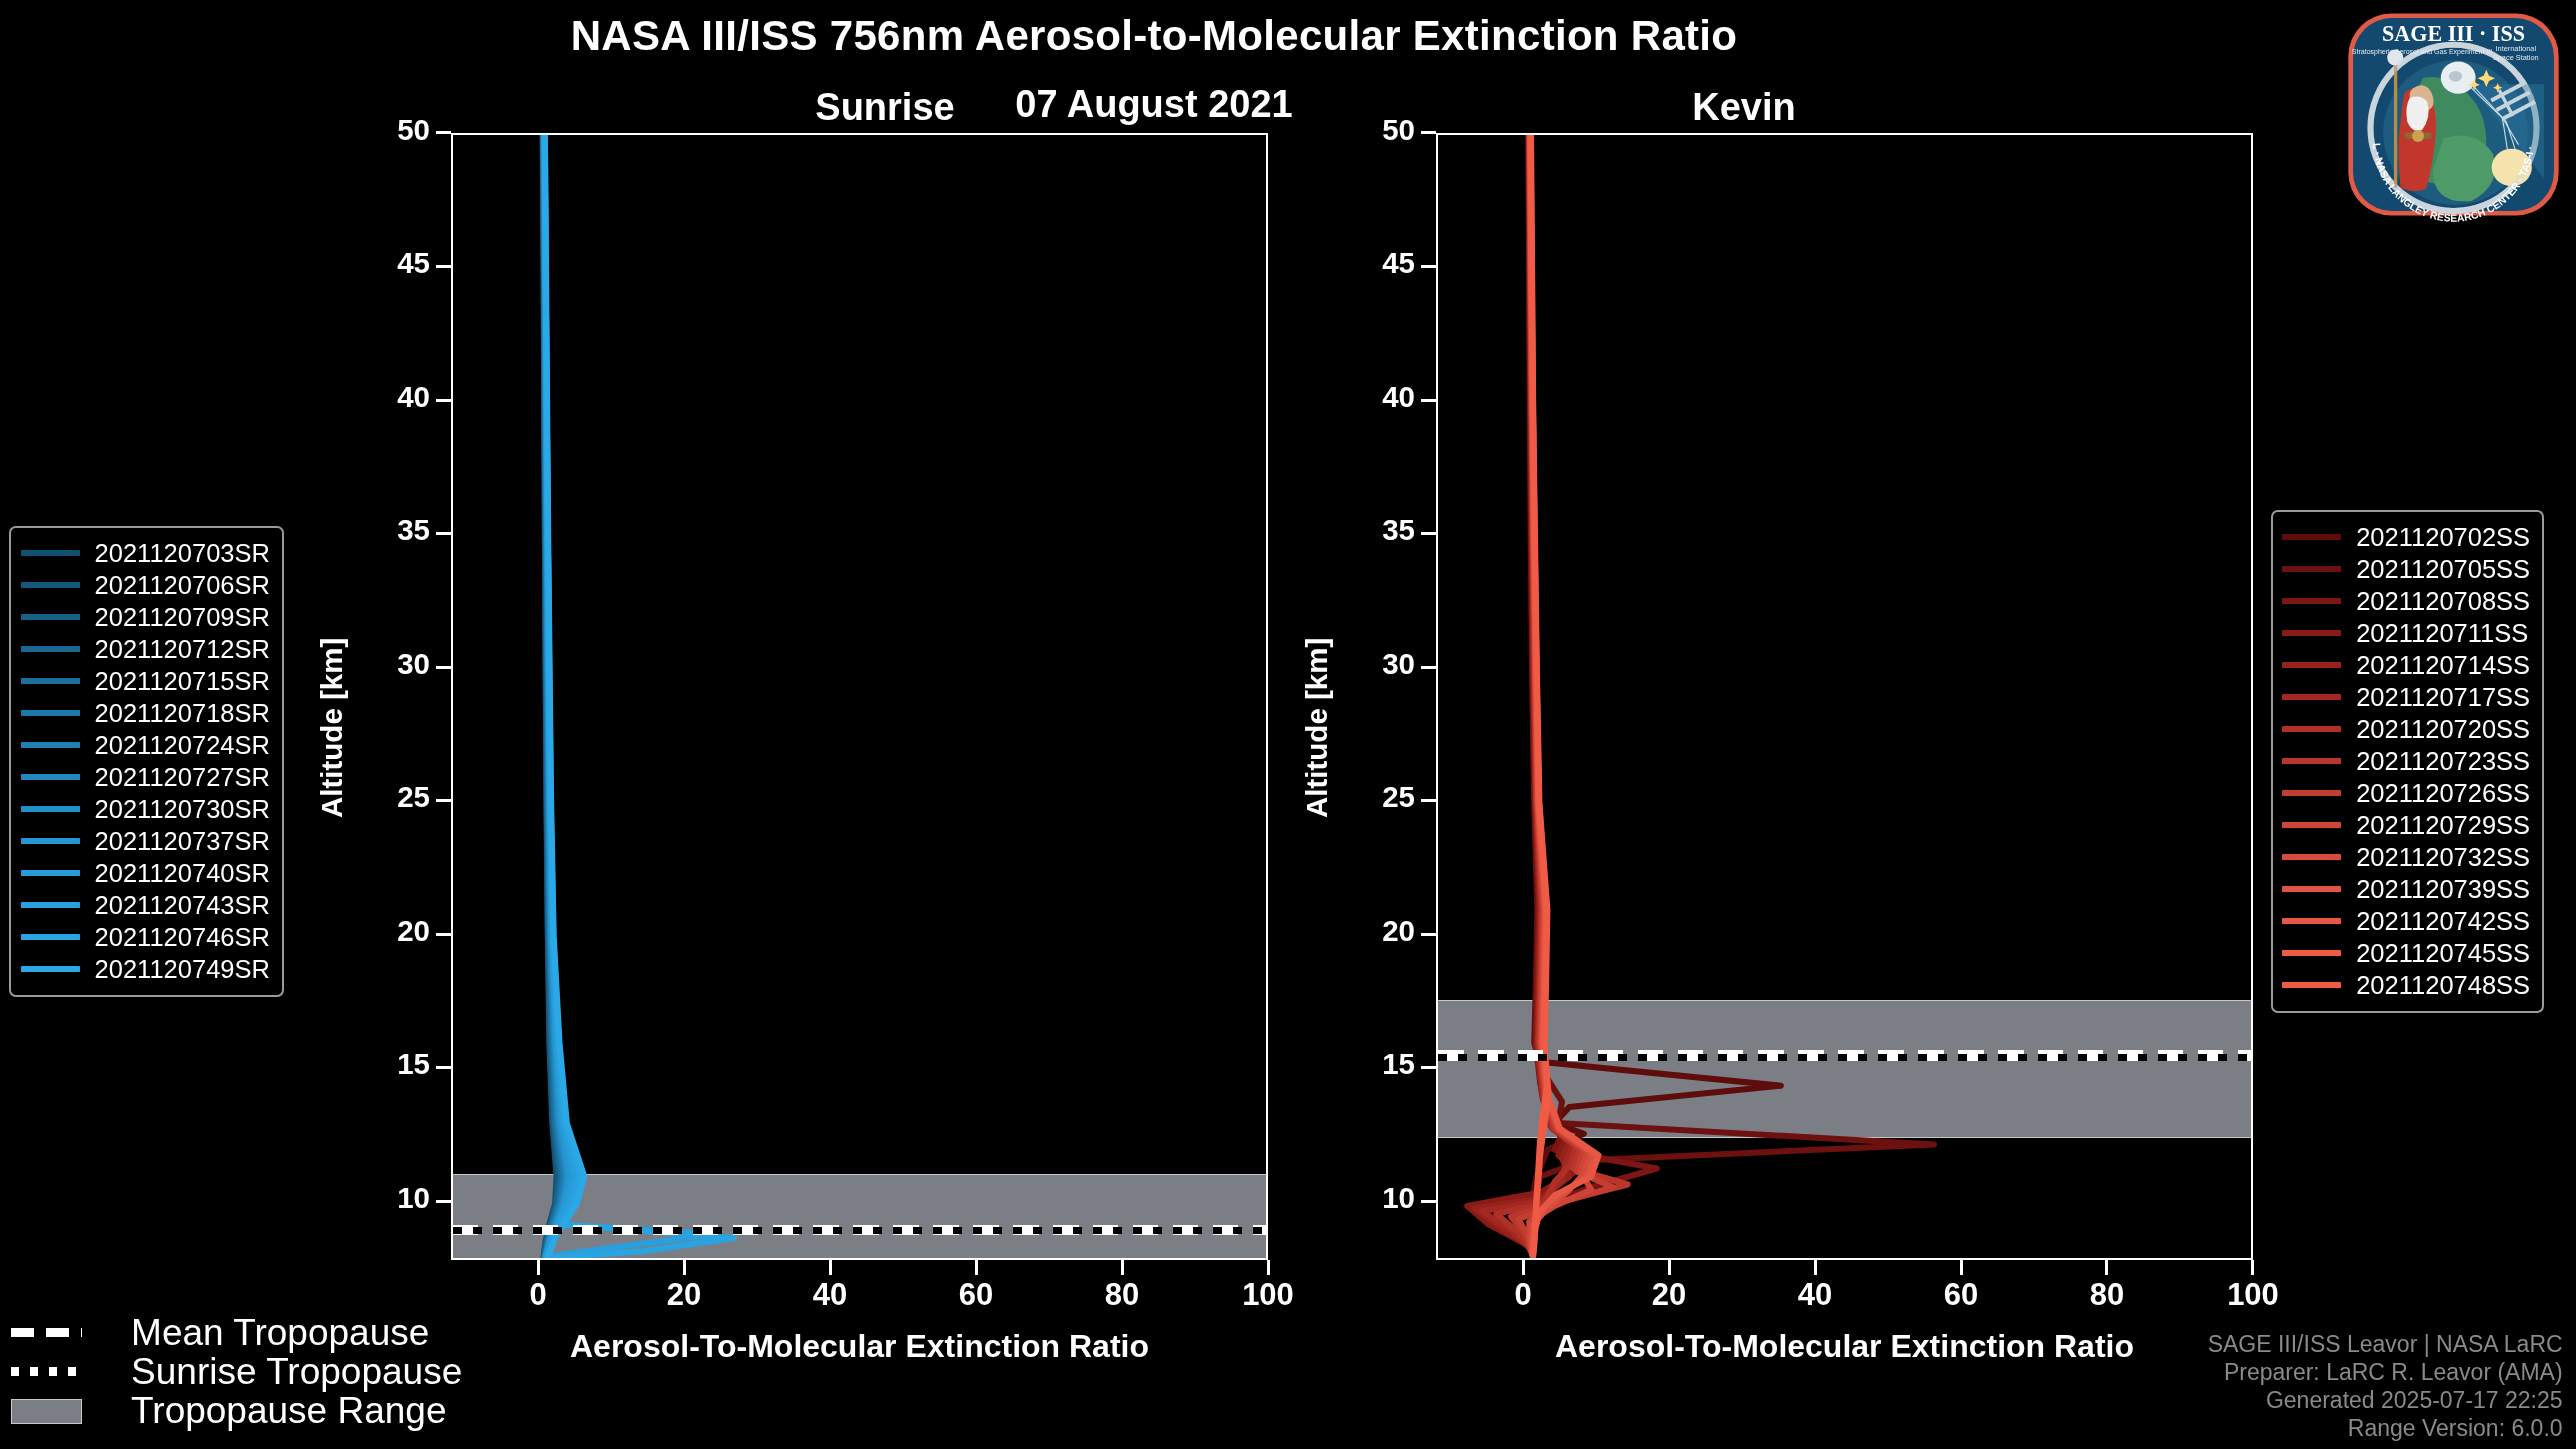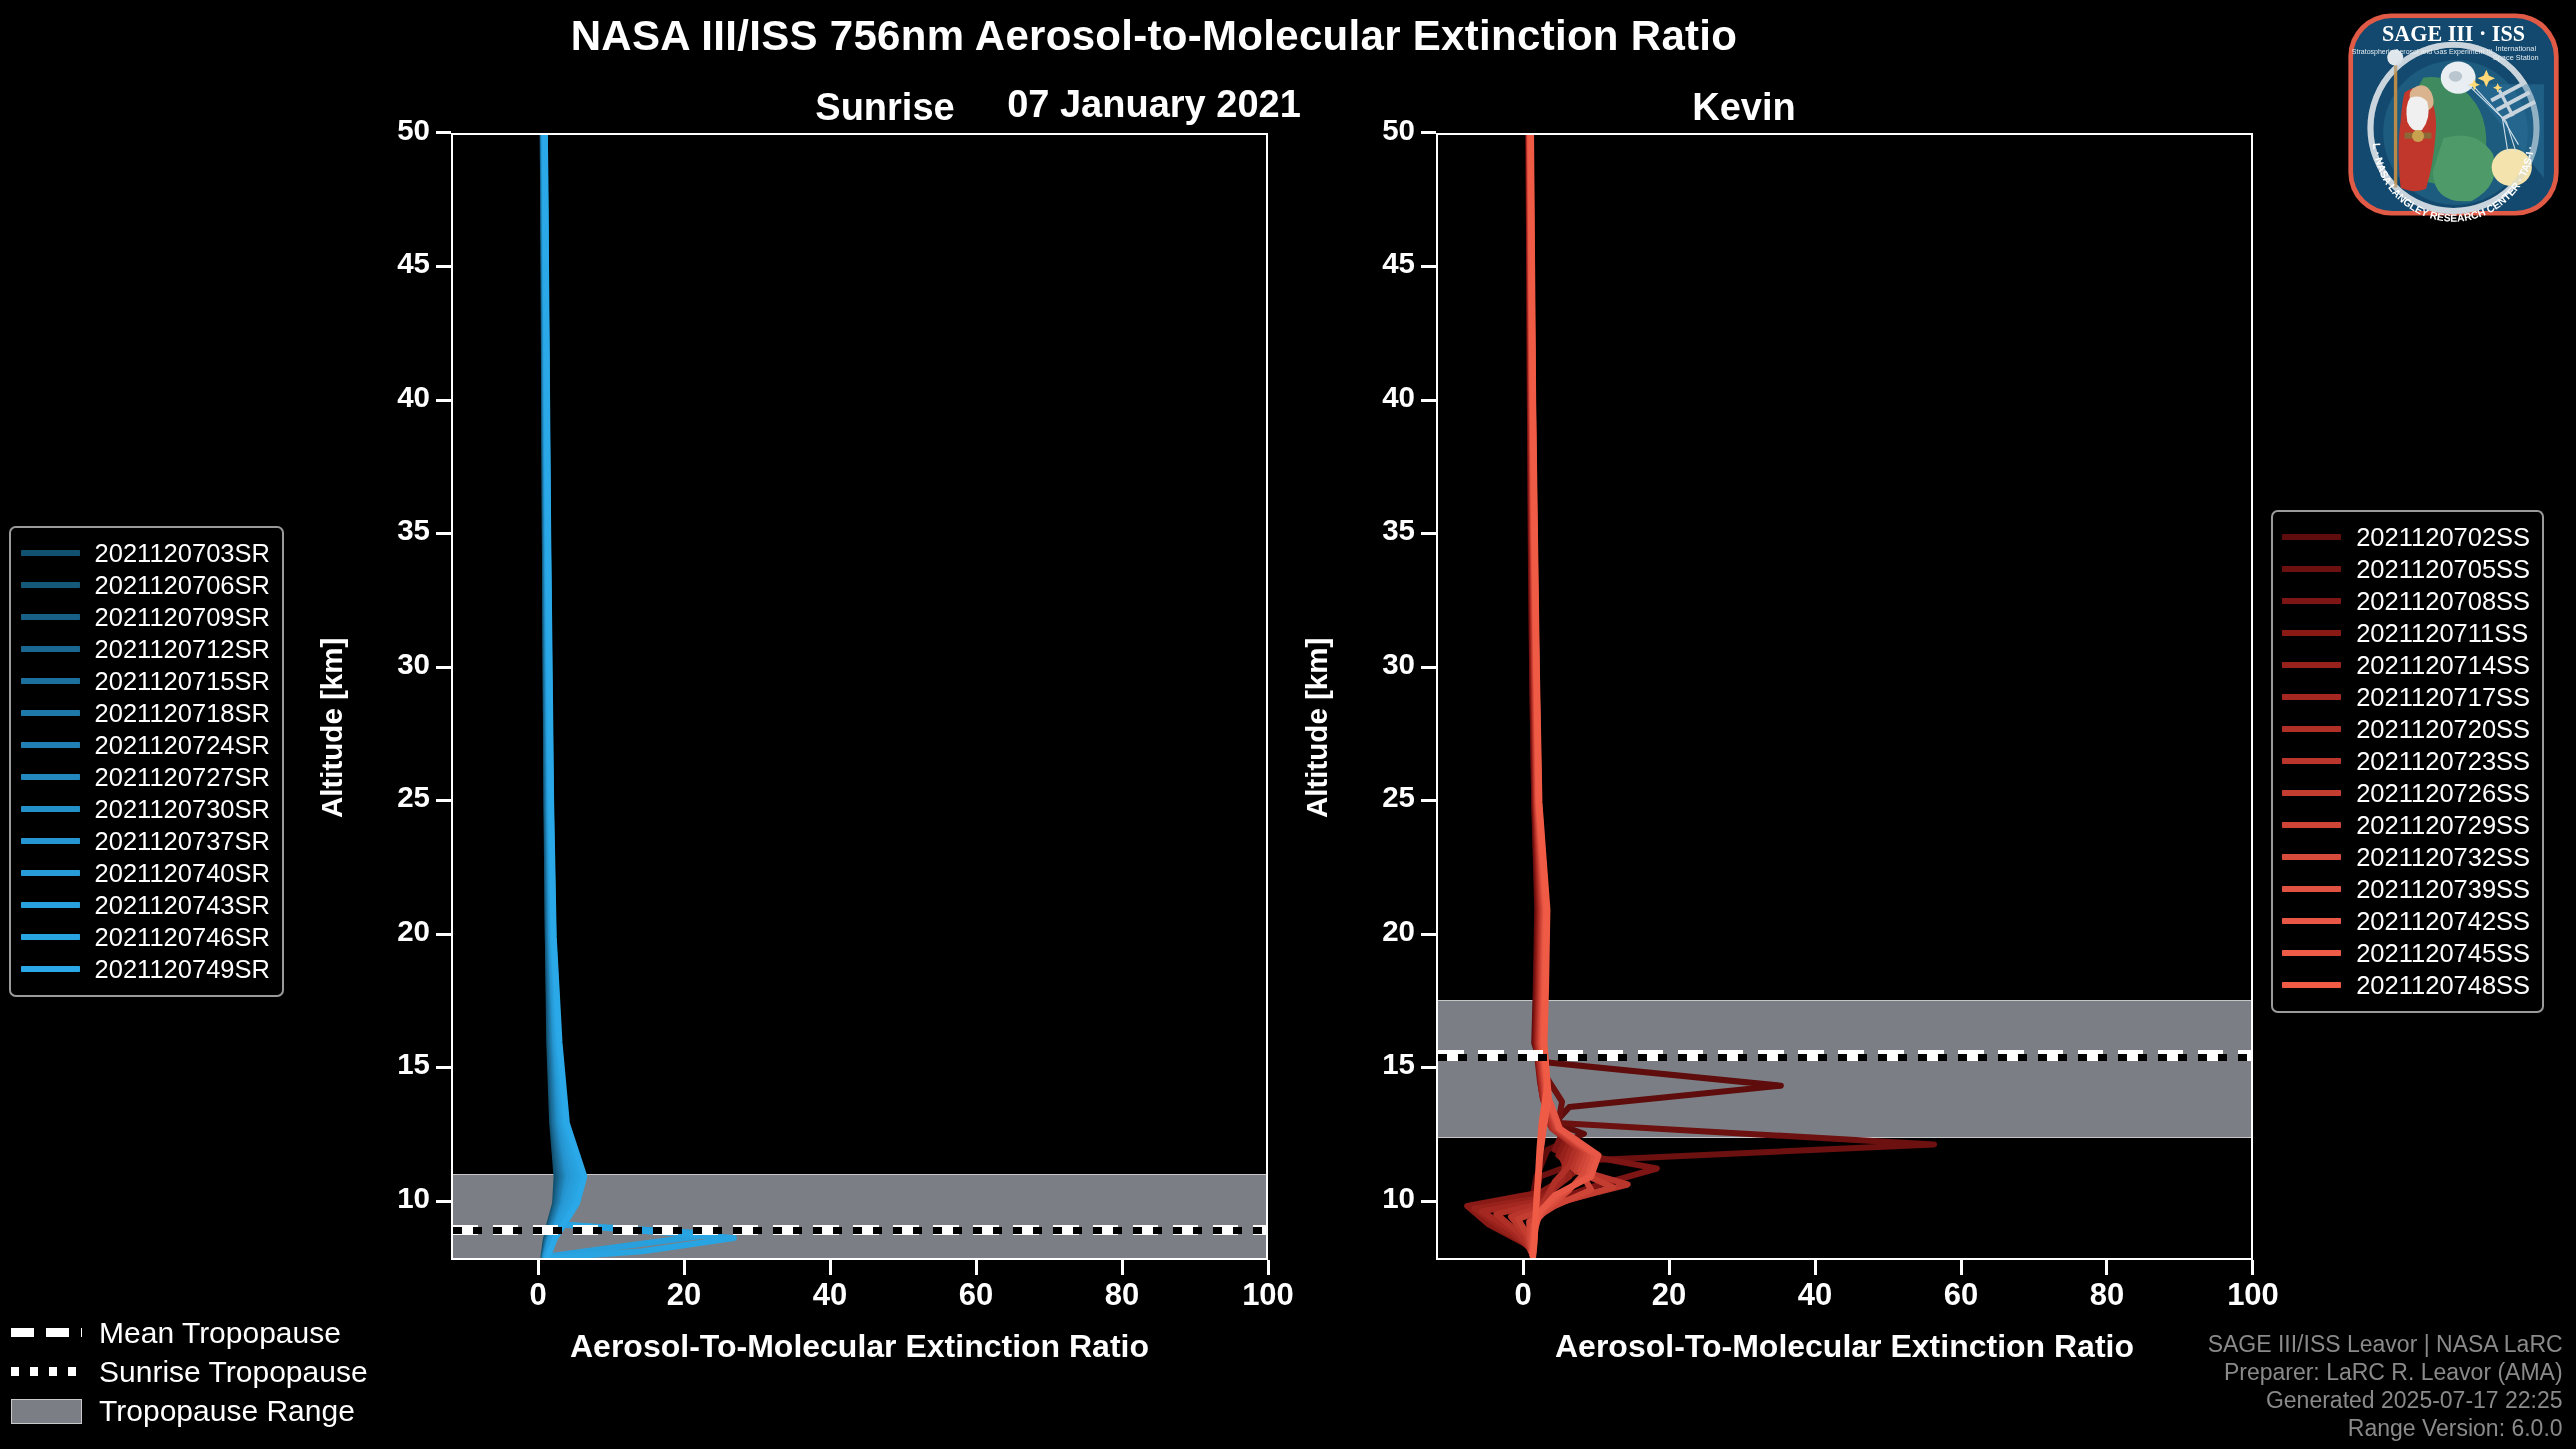--- a/index.html
+++ b/index.html
@@ -41,42 +41,42 @@
       padding:9.4px 12px 9.4px 9.4px;}
   #legend-sunrise{left:9.4px;top:526px;}
   #legend-sunset{left:2271px;top:510px;}
   .legend-row{display:flex;align-items:center;height:32px;}
   .legend-swatch{width:59px;height:6px;margin-right:14.8px;flex:none;border-radius:0.7px;}
   .legend-text{font-size:25.5px;white-space:nowrap;}
 
   #legend-tropo{left:10.7px;top:1313px;}
   .tl-row{display:flex;align-items:center;height:39px;}
   .tl-key{width:71px;height:14.8px;margin-right:17.4px;flex:none;position:relative;}
-  .tl-text{font-size:30px;white-space:nowrap;}
+  .tl-text{font-size:37px;white-space:nowrap;margin-left:32px;}
   .dashkey{background:repeating-linear-gradient(to right,#fff 0 23px,transparent 23px 35px);height:8.7px;margin-top:3.4px;}
   .dotkey{background:repeating-linear-gradient(to right,#fff 0 8px,transparent 8px 19px);height:8.7px;margin-top:3.4px;}
   .boxkey{background:#7b7f85;border:1.3px solid #c9c9c9;height:23px;margin-top:-4px;}
 
   
   #credits{right:13.4px;bottom:6.7px;text-align:right;color:#8a8a8a;
       font-size:23px;line-height:1.22;}
 
   
   .tropo-band{position:absolute;left:0;right:0;background:#7b7f85;
       border-top:1.3px solid #c7c7c7;border-bottom:1.3px solid #c7c7c7;}
   .mean-line{position:absolute;left:0;right:0;height:8px;
       background:repeating-linear-gradient(to right,#fff 0 25.5px,transparent 25.5px 40px);}
   .median-line{position:absolute;left:0;right:0;height:6.7px;
       background:repeating-linear-gradient(to right,#000 0 9.4px,transparent 9.4px 20px);}
 </style>
 </head>
 <body>
 
 <div class="abs" id="main-title">NASA III/ISS 756nm Aerosol-to-Molecular Extinction Ratio</div>
-<div class="abs" id="sub-title">07 January 2021</div>
+<div class="abs" id="sub-title">07 August 2021</div>
 <div class="abs" id="sunrise-label">Sunrise</div>
 <div class="abs" id="sunset-label">Kevin</div>
 
 <div class="abs" id="logo">
   <svg viewBox="0 0 330 330" width="221" height="221">
     <defs>
       <clipPath id="badgeclip">
           <rect x="8" y="14" width="314" height="302" rx="64"></rect>
         </clipPath>
     </defs>

